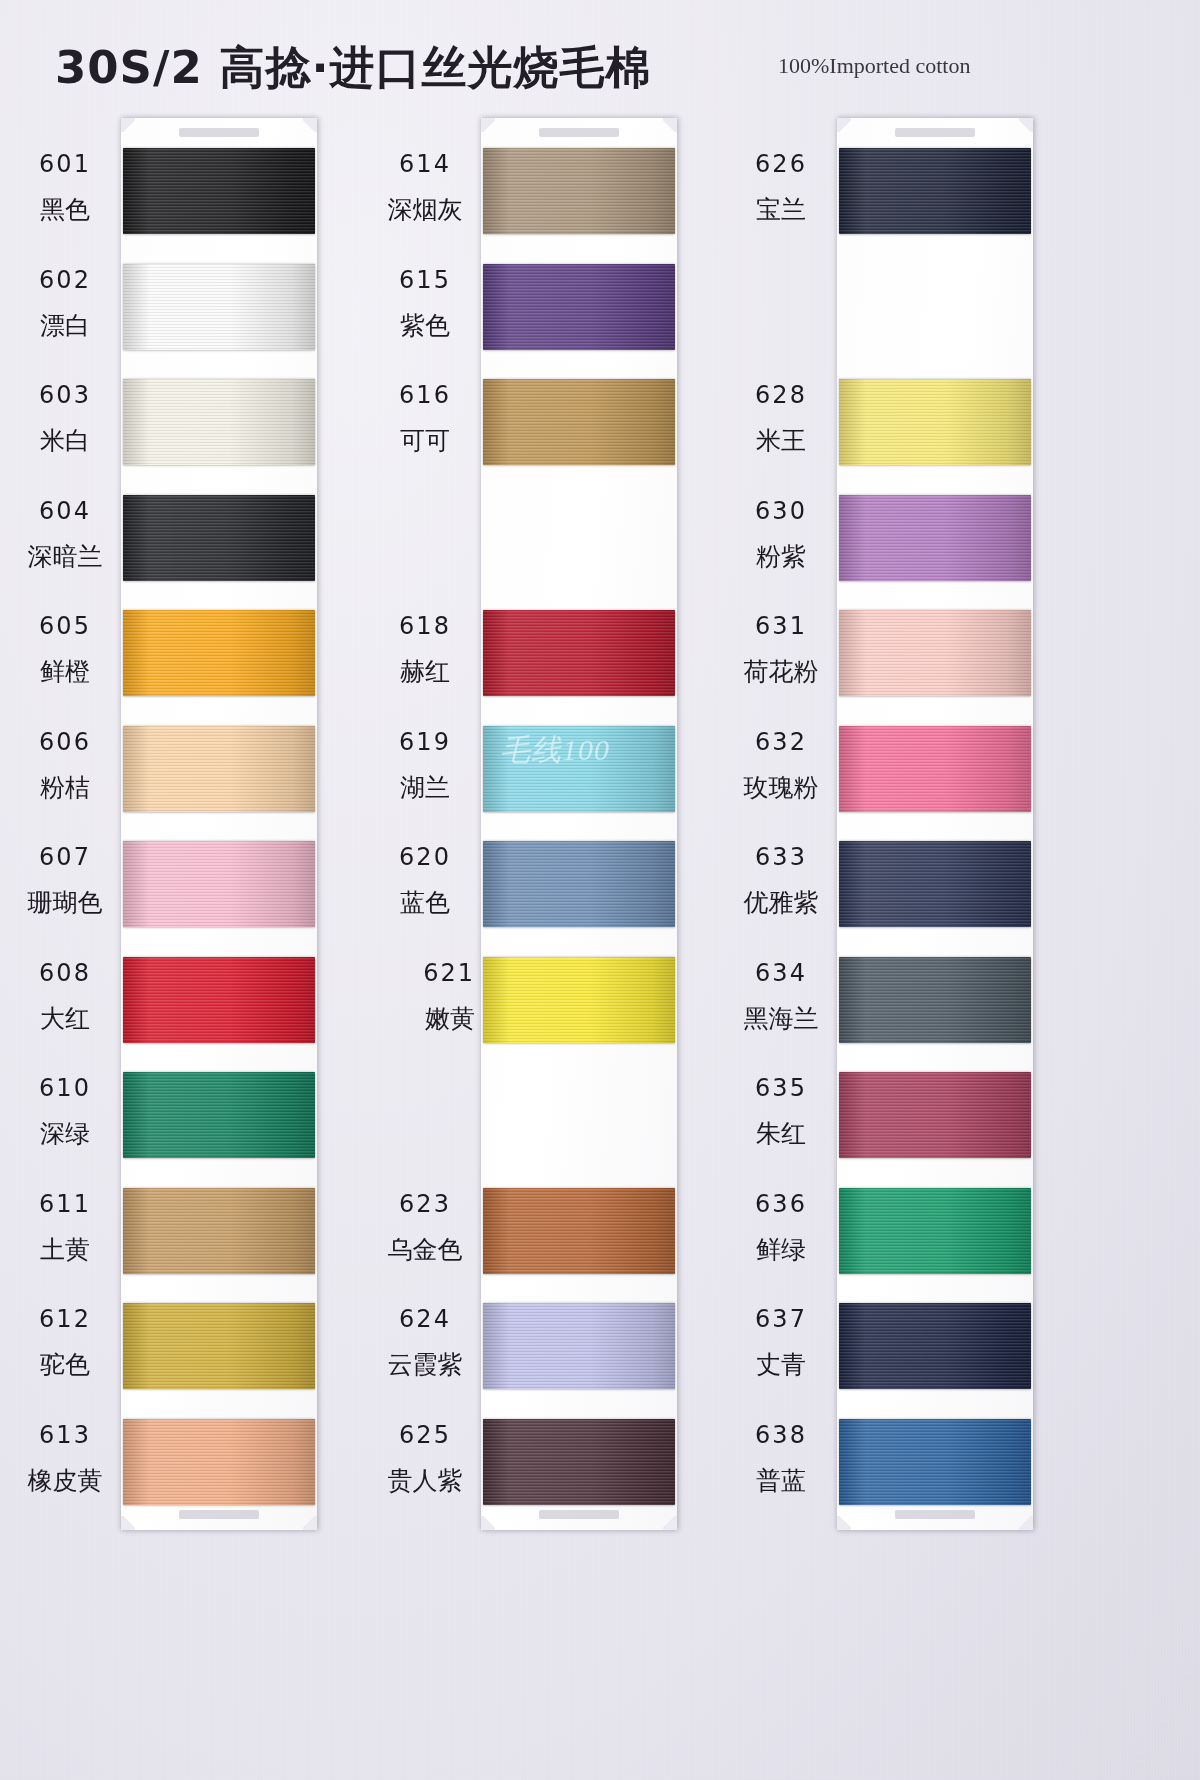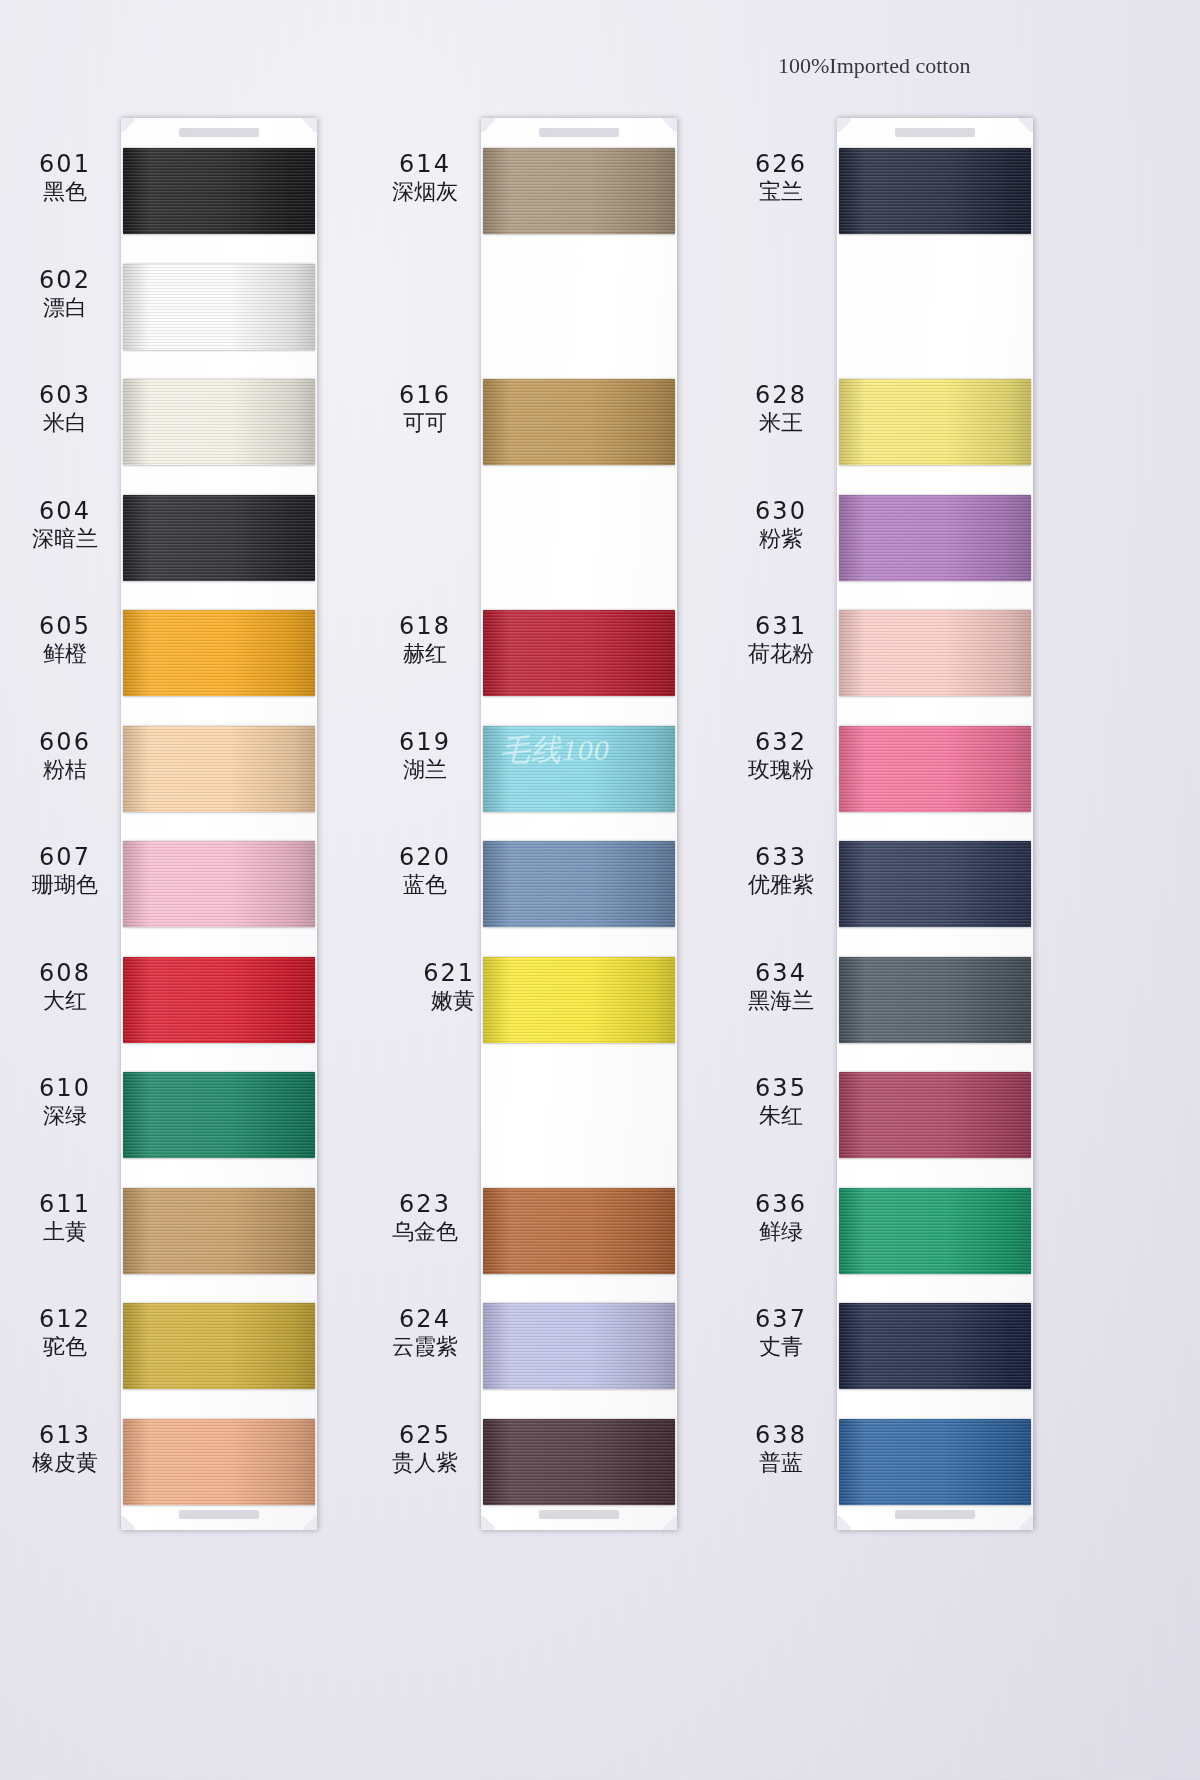--- a/index.html
+++ b/index.html
@@ -72,21 +72,21 @@
   .col-0 .label{left:2px;}
   .col-1 .label{left:4px;}
   .col-2 .label{left:4px;}
   .lab-code{
     font-family:"DejaVu Sans","Liberation Sans",sans-serif;
     font-size:24px;letter-spacing:2px;font-weight:400;
     white-space:nowrap;
   }
   .lab-name{
     font-family:"DejaVu Sans","Liberation Sans",sans-serif;
-    font-size:22px;font-weight:400;margin-top:0;
+    font-size:25px;font-weight:400;margin-top:16px;
     white-space:nowrap;
   }
   
   .skein{
     position:absolute;height:86px;
     border-radius:1px;
     box-shadow:0 1px 2px rgba(0,0,0,.22), 0 -1px 2px rgba(0,0,0,.12);
   }
   .skein .threads{
     position:absolute;inset:0;
@@ -117,20 +117,21 @@
     border-radius:2px;
   }
 </style>
 </head>
 <body>
 
 <div class="paper-bg"></div>
 <div class="paper-noise"></div>
 
 <div class="header">
+  <div class="title">30S/2 高捻·进口丝光烧毛棉</div>
   <div class="subtitle">100%Imported cotton</div>
 </div>
 
 <div class="columns" id="columns">
     <div class="col col-0">
       <div class="card"></div>
       <div class="tape" style="left: 166px; top: 10px; width: 80px;"></div>
       <div class="tape" style="left: 166px; top: 1392px; width: 80px;"></div>
       <div class="row" style="top: 18px; height: 115.5px;">
         <div class="label" style="top: 14px;">
@@ -260,20 +261,30 @@
       <div class="row" style="top: 18px; height: 115.5px;">
         <div class="label" style="top: 14px;">
           <div class="lab-code">614</div>
           <div class="lab-name">深烟灰</div>
         </div>
         <div class="skein" title="614 深烟灰" style="left: 112px; width: 192px; top: 12px; background: rgb(168, 147, 122);">
           <div class="threads"></div>
           <div class="sheen"></div>
         </div>
       </div>
+      <div class="row" style="top: 133.5px; height: 115.5px;">
+        <div class="label" style="top: 14px;">
+          <div class="lab-code">615</div>
+          <div class="lab-name">紫色</div>
+        </div>
+        <div class="skein" title="615 紫色" style="left: 112px; width: 192px; top: 12px; background: rgb(91, 61, 130);">
+          <div class="threads"></div>
+          <div class="sheen"></div>
+        </div>
+      </div>
       <div class="row" style="top: 249px; height: 115.5px;">
         <div class="label" style="top: 14px;">
           <div class="lab-code">616</div>
           <div class="lab-name">可可</div>
         </div>
         <div class="skein" title="616 可可" style="left: 112px; width: 192px; top: 12px; background: rgb(188, 148, 82);">
           <div class="threads"></div>
           <div class="sheen"></div>
         </div>
       </div>

